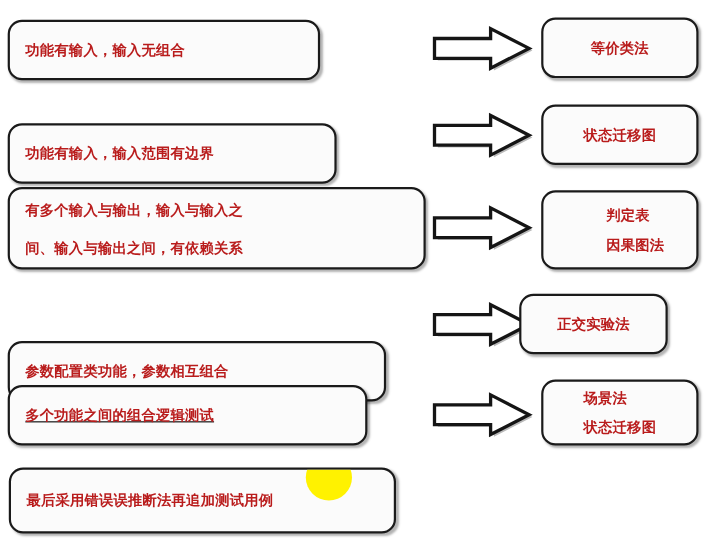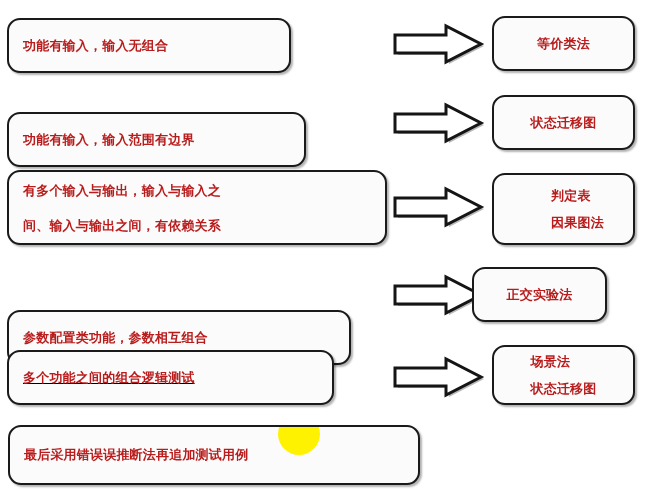--- a/index.html
+++ b/index.html
@@ -167,18 +167,18 @@
         <polygon class="arrow-shadow" points="6,13 57,13 57,4 92,22 57,40 57,31 6,31"></polygon>
         <polygon class="arrow-shape" points="3,11 54,11 54,2 89,20 54,38 54,29 3,29"></polygon>
       </svg>
     </div>
     <div class="box right" style="left:492px; top:345px; width:143px; height:60px;">
       <span class="txt">场景法
 状态迁移图</span>
     </div>
   </div>
 
-  <div class="box left" style="left:8px; top:425px; width:412px; height:60px; overflow:hidden;">
+  <div class="box left" style="left:8px; top:425px; width:352px; height:60px; overflow:hidden;">
     <div class="highlight-blob" style="left:268px; top:-14px;"></div>
     <span class="txt">最后采用错误误推断法再追加测试用例</span>
   </div>
 
 </div>
 
 </body></html>

